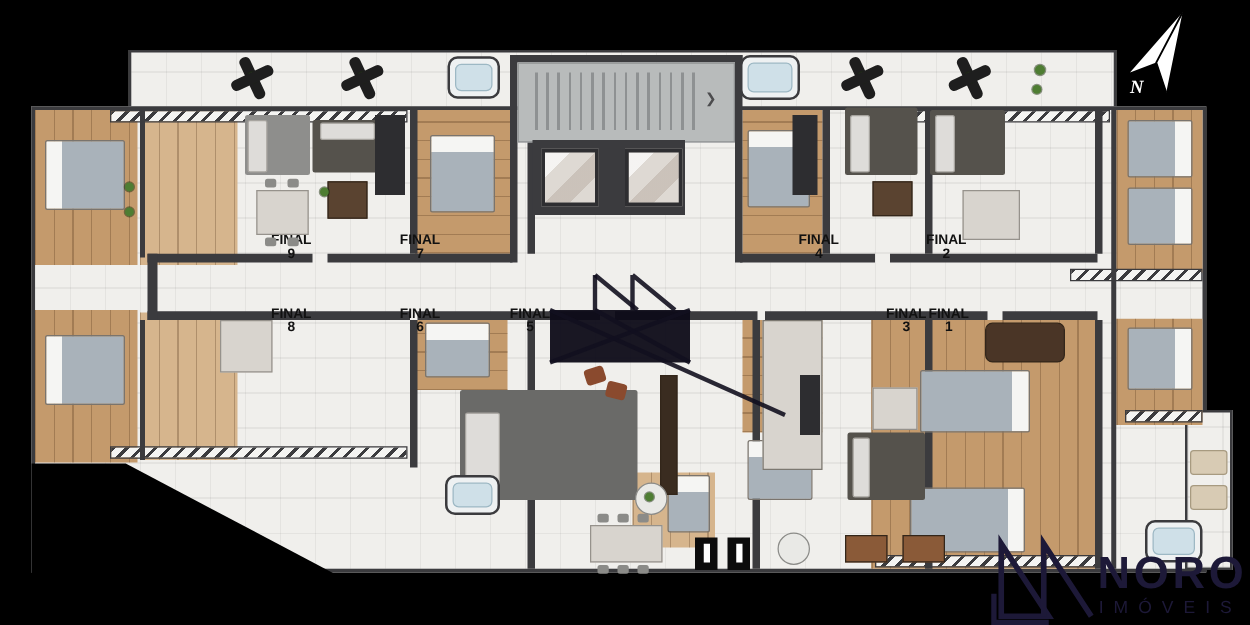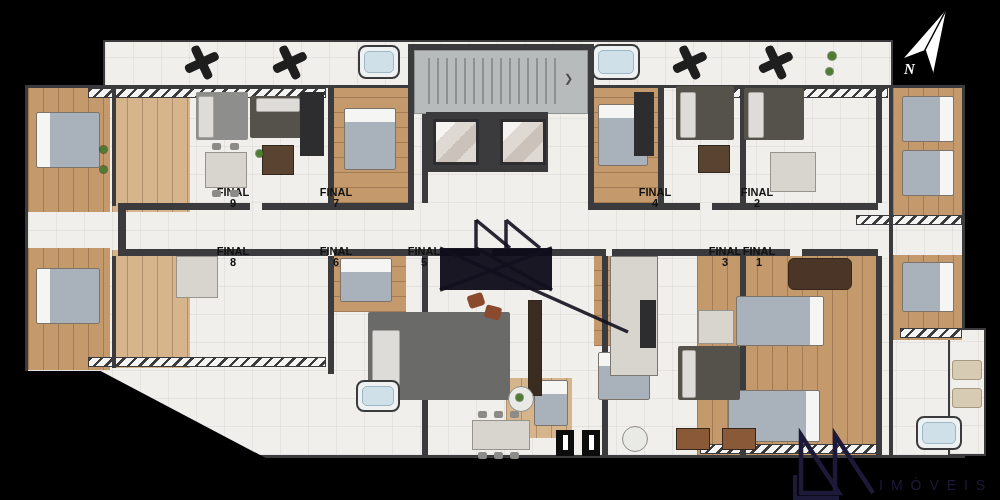--- a/index.html
+++ b/index.html
@@ -263,15 +263,16 @@
     <text x="8" y="68" fill="#ffffff" font-size="15" font-style="italic" font-weight="700" font-family="Liberation Serif, serif">N</text>
   </svg>
 
   <svg class="abs" style="left:793px;top:427px;" width="86" height="73" viewBox="0 0 86 73">
     <g stroke="#1d1938" stroke-width="4.5" fill="none">
       <path d="M8,66 L8,8 L46,66 Z"></path>
       <path d="M42,66 L42,8 L80,66"></path>
       <path d="M2,48 L2,71 L46,71"></path>
     </g>
   </svg>
+  <div class="abs logo-text" style="left:878px;top:440px;font-size:36px;letter-spacing:3px;line-height:36px;">NORO</div>
   <div class="abs logo-text" style="left:879px;top:477px;font-size:14px;font-weight:500;letter-spacing:8px;">IMÓVEIS</div>
 
 </div>
 
 </body></html>

